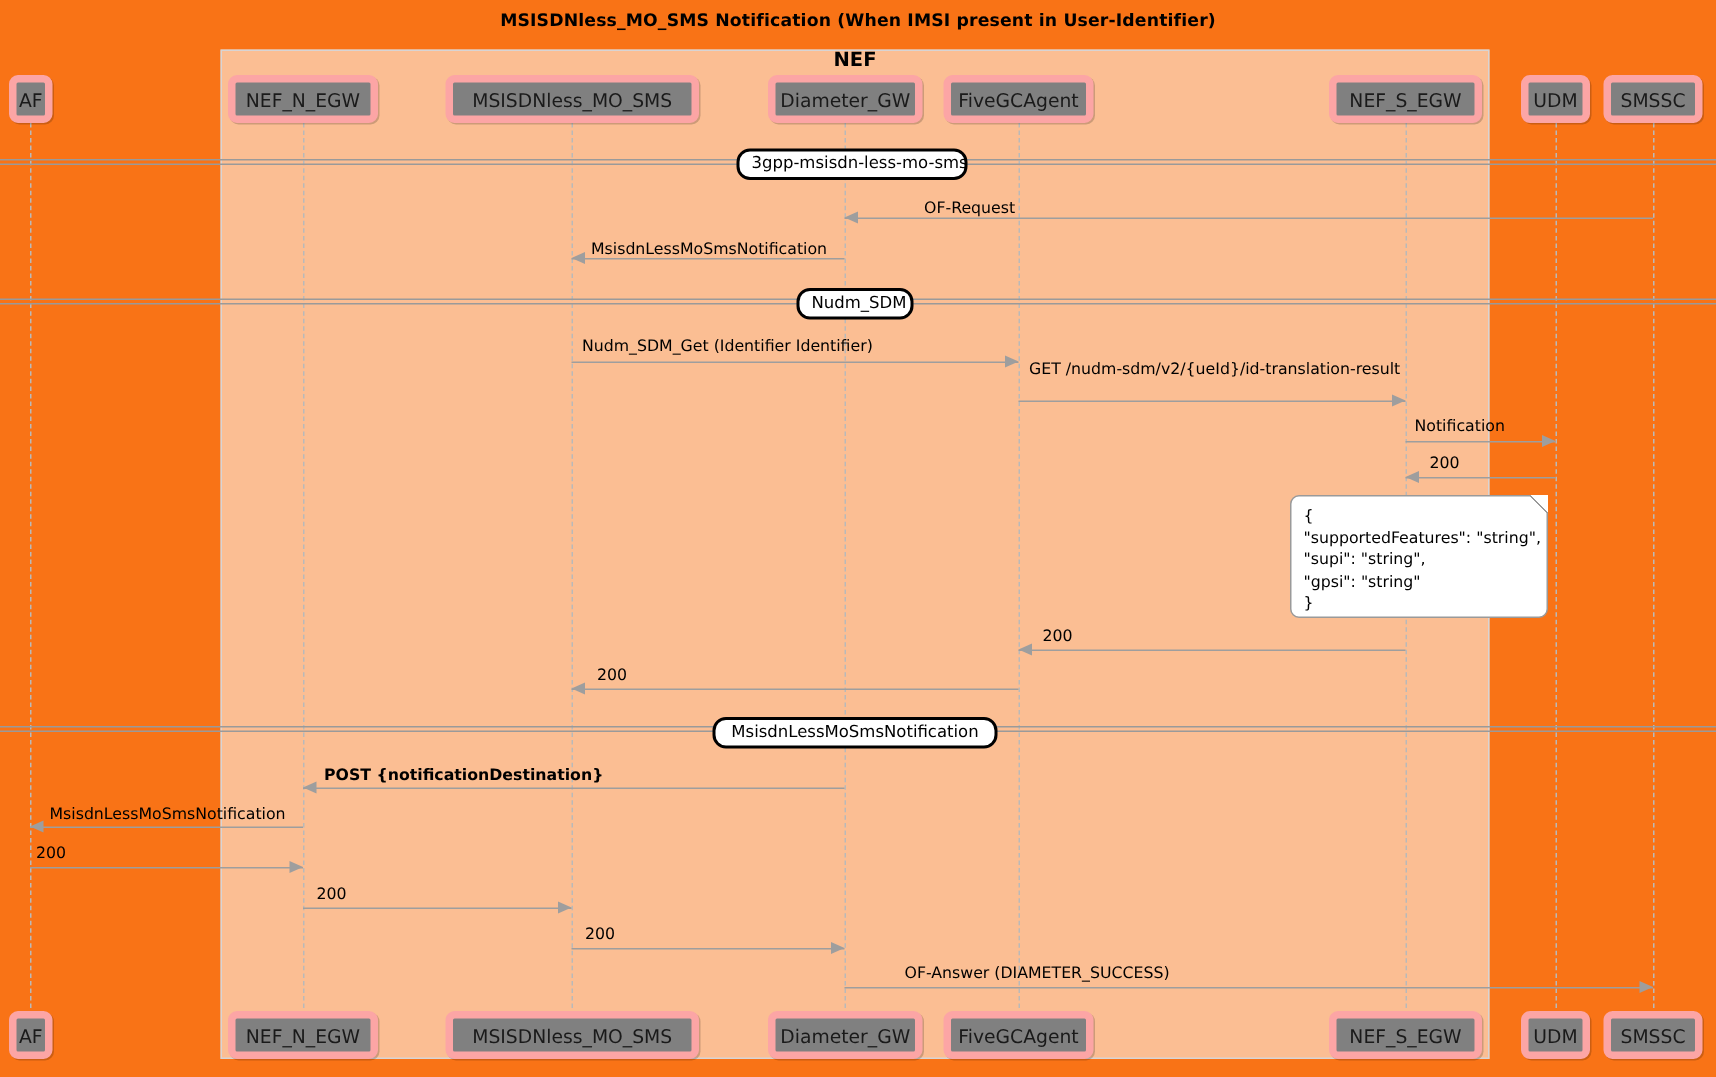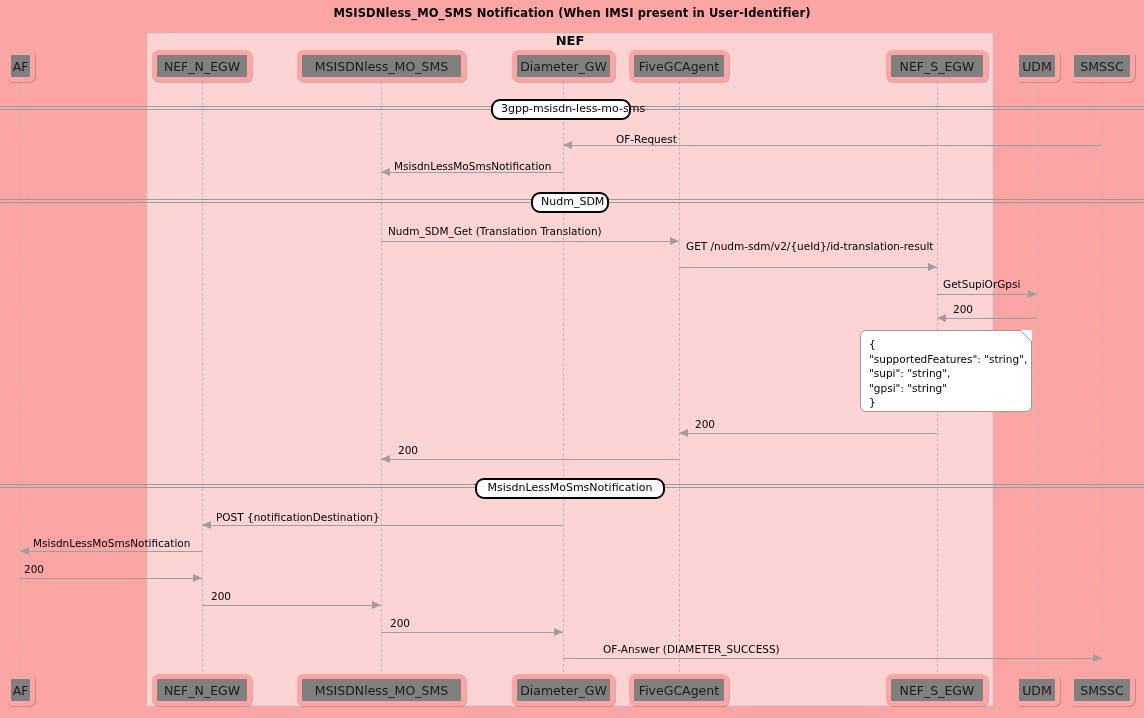--- a/index.html
+++ b/index.html
@@ -8,21 +8,21 @@
     background: #ffffff;
   }
   body {
     font-family: "DejaVu Sans", "Liberation Sans", sans-serif;
     -webkit-font-smoothing: antialiased;
   }
   #canvas {
     position: relative;
     width: 1144px;
     height: 718px;
-    background: #fca5a5;
+    background: #f97316;
     overflow: hidden;
   }
 
   
   .diagram-title {
     position: absolute;
     left: 0;
     top: 6px;
     width: 1144px;
     text-align: center;
@@ -174,42 +174,42 @@
   <div class="participant" style="left:6px;   top:674px; width:29px;">AF</div>
   <div class="participant" style="left:152px; top:674px; width:100px;">NEF_N_EGW</div>
   <div class="participant" style="left:297px; top:674px; width:169px;">MSISDNless_MO_SMS</div>
   <div class="participant" style="left:512px; top:674px; width:103px;">Diameter_GW</div>
   <div class="participant" style="left:629px; top:674px; width:100px;">FiveGCAgent</div>
   <div class="participant" style="left:886px; top:674px; width:102px;">NEF_S_EGW</div>
   <div class="participant" style="left:1014px;top:674px; width:46px;">UDM</div>
   <div class="participant" style="left:1069px;top:674px; width:66px;">SMSSC</div>
 
   <div class="divider-line" style="left:0px; top:106px; width:1144px;"></div>
-  <div class="divider-label" style="left:491px; top:99px; width:140px;">3gpp-msisdn-less-mo-sms</div>
+  <div class="divider-label" style="left:491px; top:99px; width:154px;">3gpp-msisdn-less-mo-sms</div>
 
   <div class="msg-label" style="left:576px; top:133px;margin-left:40px;">OF-Request</div>
   <div class="msg-line" style="left:563px; top:145px; width:539px;"></div>
   <div class="arrow-head arrow-left" style="left:563px; top:141px;"></div>
 
   <div class="msg-label" style="left:394px; top:160px;">MsisdnLessMoSmsNotification</div>
   <div class="msg-line" style="left:381px; top:172px; width:182px;"></div>
   <div class="arrow-head arrow-left" style="left:381px; top:168px;"></div>
 
   <div class="divider-line" style="left:0px; top:199px; width:1144px;"></div>
   <div class="divider-label" style="left:531px; top:192px; width:78px;">Nudm_SDM</div>
 
-  <div class="msg-label" style="left:388px; top:225px;">Nudm_SDM_Get (Translation Translation)</div>
+  <div class="msg-label" style="left:388px; top:225px;">Nudm_SDM_Get (Identifier Identifier)</div>
   <div class="msg-line" style="left:381px; top:241px; width:298px;"></div>
   <div class="arrow-head arrow-right" style="left:670px; top:237px;"></div>
 
   <div class="msg-label" style="left:686px; top:240px;">GET /nudm-sdm/v2/{ueId}/id-translation-result</div>
   <div class="msg-line" style="left:679px; top:267px; width:258px;"></div>
   <div class="arrow-head arrow-right" style="left:928px; top:263px;"></div>
 
-  <div class="msg-label" style="left:943px; top:278px;">GetSupiOrGpsi</div>
+  <div class="msg-label" style="left:943px; top:278px;">Notification</div>
   <div class="msg-line" style="left:937px; top:294px; width:100px;"></div>
   <div class="arrow-head arrow-right" style="left:1028px; top:290px;"></div>
 
   <div class="msg-label" style="left:953px; top:303px;">200</div>
   <div class="msg-line" style="left:937px; top:318px; width:100px;"></div>
   <div class="arrow-head arrow-left" style="left:937px; top:314px;"></div>
 
   <div class="note" style="left:860px; top:330px; width:172px; height:82px;">{
 "supportedFeatures": "string",
 "supi": "string",
@@ -221,21 +221,21 @@
   <div class="msg-line" style="left:679px; top:433px; width:258px;"></div>
   <div class="arrow-head arrow-left" style="left:679px; top:429px;"></div>
 
   <div class="msg-label" style="left:398px; top:444px;">200</div>
   <div class="msg-line" style="left:381px; top:459px; width:298px;"></div>
   <div class="arrow-head arrow-left" style="left:381px; top:455px;"></div>
 
   <div class="divider-line" style="left:0px; top:484px; width:1144px;"></div>
   <div class="divider-label" style="left:475px; top:478px; width:190px;">MsisdnLessMoSmsNotification</div>
 
-  <div class="msg-label" style="left:216px; top:511px;">POST {notificationDestination}</div>
+  <div class="msg-label" style="left:216px; top:511px;font-weight:bold;">POST {notificationDestination}</div>
   <div class="msg-line" style="left:202px; top:525px; width:361px;"></div>
   <div class="arrow-head arrow-left" style="left:202px; top:521px;"></div>
 
   <div class="msg-label" style="left:33px; top:537px;">MsisdnLessMoSmsNotification</div>
   <div class="msg-line" style="left:20px; top:551px; width:182px;"></div>
   <div class="arrow-head arrow-left" style="left:20px; top:547px;"></div>
 
   <div class="msg-label" style="left:24px; top:563px;">200</div>
   <div class="msg-line" style="left:20px; top:578px; width:182px;"></div>
   <div class="arrow-head arrow-right" style="left:193px; top:574px;"></div>

